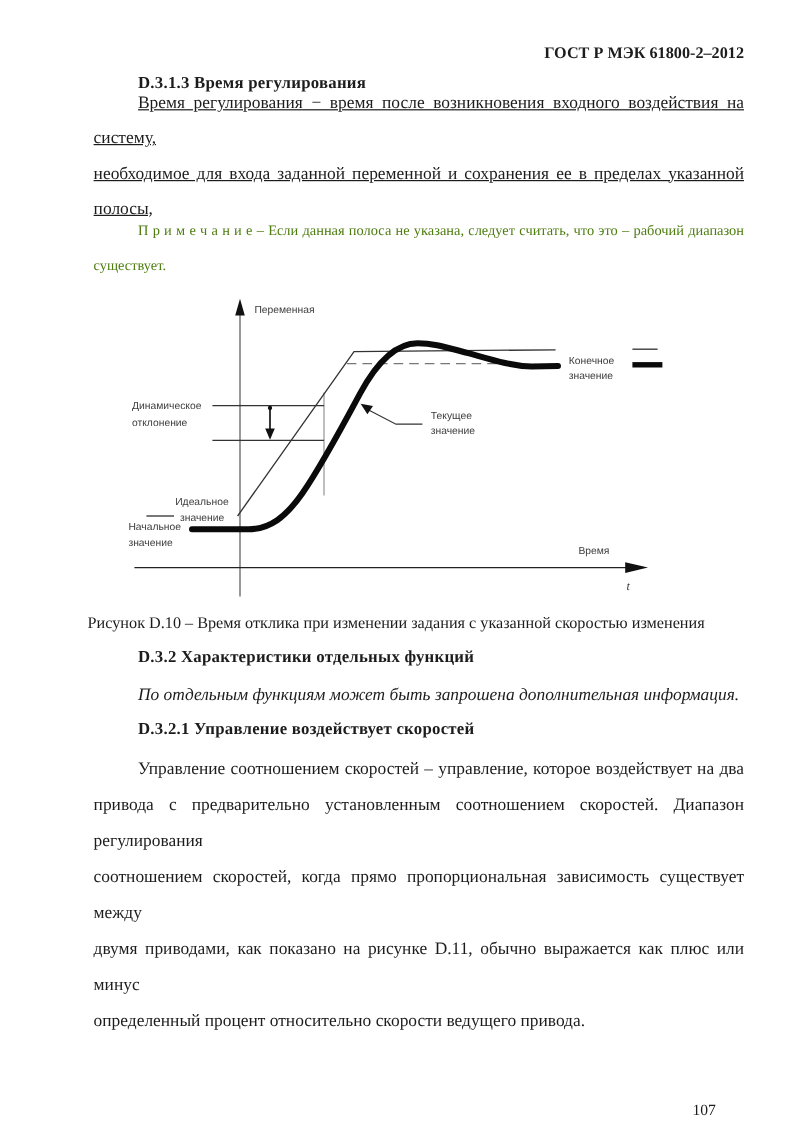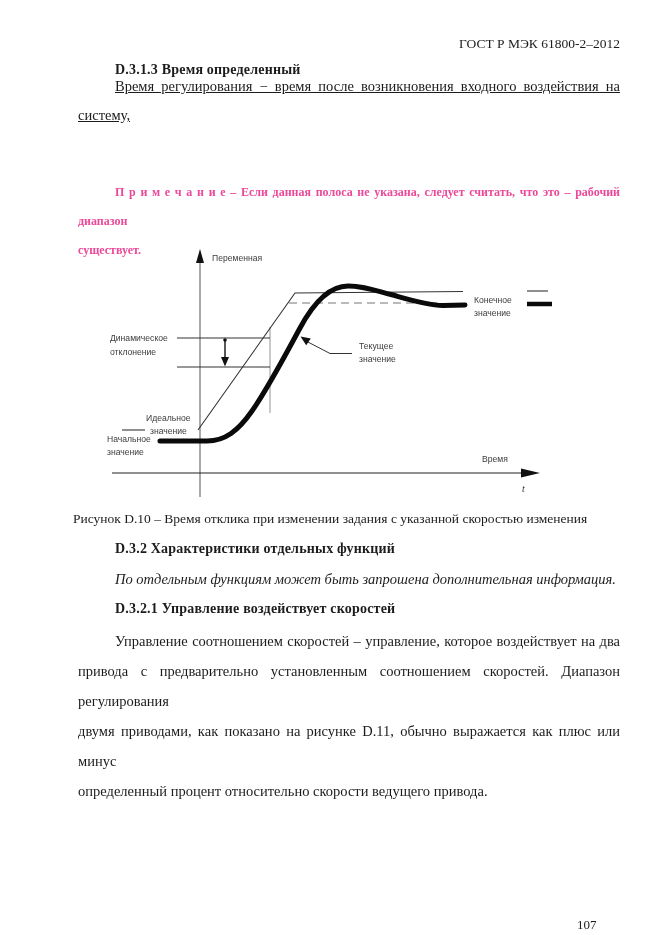--- a/index.html
+++ b/index.html
@@ -1,45 +1,46 @@
 <!DOCTYPE html>
 <html><head>
 <meta charset="utf-8">
 <style>
   html,body{margin:0;padding:0;background:#ffffff;}
   body{width:661px;height:935px;position:relative;font-family:"Liberation Serif",serif;color:#1c1c1c;}
   .abs{position:absolute;}
-  .doc-header{top:36px;right:41px;font-weight:normal;font-size:13.5px;}
+  .doc-header{top:36px;right:41px;font-weight:bold;font-size:13.5px;}
   .heading{font-weight:bold;font-size:14px;letter-spacing:.2px;}
   .h1{top:62px;left:115px;}
   .h2{top:541px;left:115px;}
   .h3{top:601px;left:115px;}
   .body-block{left:78px;width:542px;font-size:14.5px;line-height:29.3px;}
   .p1{top:72px;text-decoration:underline;}
-  .note{top:178px;font-size:12px;line-height:29px;color:#ec4899;font-weight:bold;}
+  .note{top:178px;font-size:12px;line-height:29px;color:#4d7c0f;}
   .p3{top:626px;line-height:30px;}
   .p2{top:571px;left:115px;font-size:14.5px;font-style:italic;}
   .jline{text-align:justify;text-align-last:justify;}
   .lline{text-align:left;}
   .indent{text-indent:37px;}
   .caption{top:511px;left:73px;width:542px;text-align:left;font-size:13.5px;}
   .pagenum{top:881px;left:577px;font-size:13px;margin-top:36px;}
   .figure{top:240px;left:100px;width:460px;height:265px;}
   svg text{font-family:"Liberation Sans","DejaVu Sans",sans-serif;font-size:8.6px;fill:#3c3c3c;}
   svg text.tlabel{font-family:"Liberation Serif",serif;font-style:italic;font-size:10px;fill:#333;}
 </style>
 </head>
 <body>
 
 <div class="abs doc-header">ГОСТ Р МЭК 61800-2–2012</div>
 
-<div class="abs heading h1">D.3.1.3  Время определенный</div>
+<div class="abs heading h1">D.3.1.3  Время регулирования</div>
 
 <div class="abs body-block p1">
   <div class="jline indent">Время регулирования − время после возникновения входного воздействия на систему,</div>
+  <div class="jline">необходимое для входа заданной переменной и сохранения ее в пределах указанной полосы,</div>
 </div>
 
 <div class="abs body-block note">
   <div class="jline indent">П р и м е ч а н и е  – Если данная  полоса не указана, следует считать, что это – рабочий диапазон</div>
   <div class="lline">существует.</div>
 </div>
 
 <svg class="abs figure" viewBox="100 240 460 265" width="460" height="265" xmlns="http://www.w3.org/2000/svg">
 
   <line x1="200" y1="497" x2="200" y2="261" stroke="#555" stroke-width="1"></line>
@@ -87,17 +88,18 @@
 
 <div class="abs heading h2">D.3.2 Характеристики отдельных функций</div>
 
 <div class="abs p2">По отдельным функциям может быть запрошена дополнительная информация.</div>
 
 <div class="abs heading h3">D.3.2.1 Управление воздействует скоростей</div>
 
 <div class="abs body-block p3">
   <div class="jline indent">Управление соотношением скоростей – управление, которое воздействует на два</div>
   <div class="jline">привода с предварительно установленным соотношением скоростей. Диапазон регулирования</div>
+  <div class="jline">соотношением скоростей, когда прямо пропорциональная зависимость существует между</div>
   <div class="jline">двумя приводами, как показано на рисунке D.11, обычно выражается как плюс или минус</div>
   <div class="lline">определенный процент относительно скорости ведущего привода.</div>
 </div>
 
 <div class="abs pagenum">107</div>
 
 </body></html>

